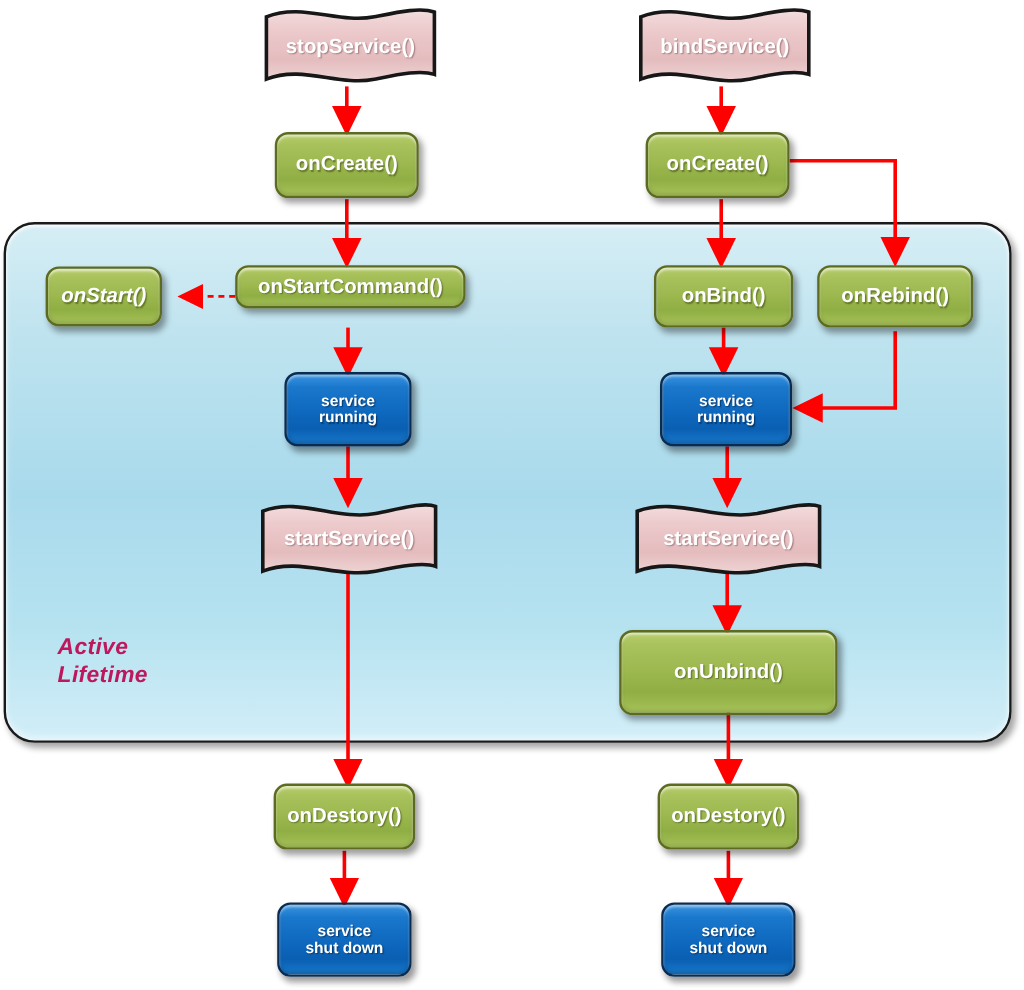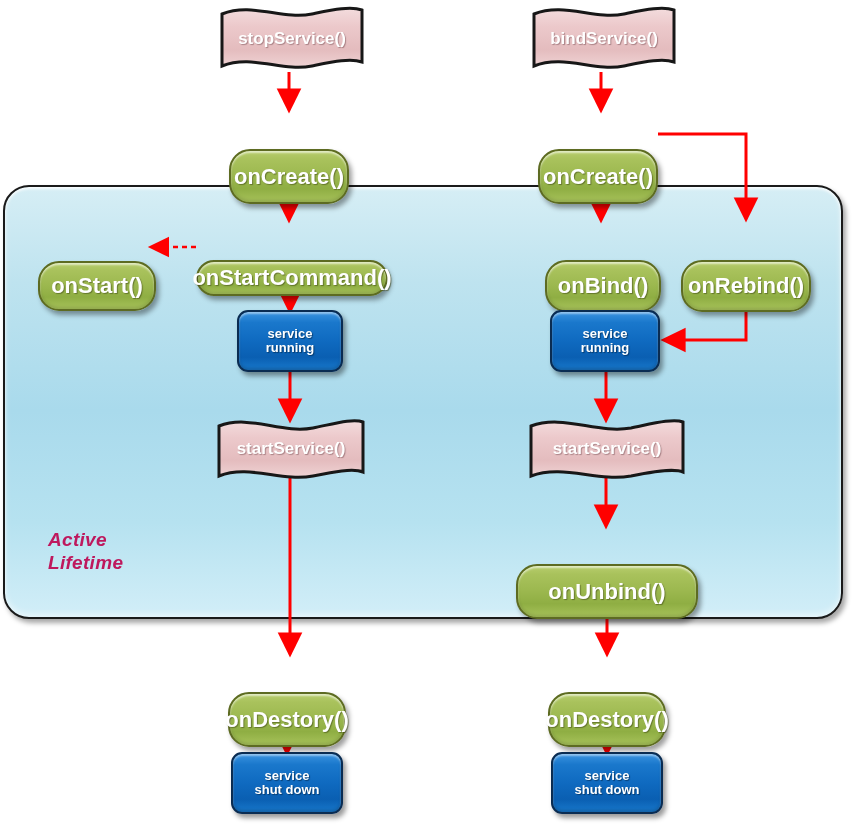--- a/index.html
+++ b/index.html
@@ -71,34 +71,33 @@
     text-align: center;
     color: #ffffff;
     font-weight: bold;
     line-height: 1.08;
     white-space: pre-line;
     user-select: none;
   }
 
   
   .node.green {
-    border-radius: 21px;
+    border-radius: 11px;
     border: 2px solid #5d6b22;
     background: linear-gradient(180deg,
         #b7cd6c 0%,
         #a9c25c 16%,
         #9cb84f 48%,
         #8fae43 74%,
         #a7c25a 100%);
     box-shadow: 3px 4px 5px rgba(0,0,0,0.38),
                 inset 0 2px 2px rgba(255,255,255,0.6),
                 inset 0 -2px 3px rgba(0,0,0,0.12);
-    font-size: 22px;
+    font-size: 17px;
     text-shadow: 1px 1px 1px rgba(60,70,20,0.55);
-    margin-top: 39px;
   }
   
   .node.blue {
     border-radius: 11px;
     border: 2px solid #0a2c52;
     background: linear-gradient(180deg,
         #3a93e0 0%,
         #1a78cc 18%,
         #0f6ac0 50%,
         #0a5fb2 78%,
@@ -195,21 +194,21 @@
   </div>
 
   <div class="node green" style="left:229px; top:110px; width:120px; height:55px;">
     <span class="label">onCreate()</span>
   </div>
 
   <div class="node green" style="left:538px; top:110px; width:120px; height:55px;">
     <span class="label">onCreate()</span>
   </div>
 
-  <div class="node green" style="left:38px; top:222px; width:118px; height:50px;">
+  <div class="node green" style="left:38px; top:222px; width:97px; height:50px;font-style:italic;">
     <span class="label">onStart()</span>
   </div>
 
   <div class="node green" style="left:196px; top:221px; width:192px; height:36px;justify-content:center;">
     <span class="label">onStartCommand()</span>
   </div>
 
   <div class="node green" style="left:545px; top:221px; width:116px; height:52px;">
     <span class="label">onBind()</span>
   </div>
@@ -235,21 +234,21 @@
     <span class="banner-text label">startService()</span>
   </div>
 
   <div class="node banner" style="left:527px; top:414px; width:160px; height:70px;">
     <svg class="banner-svg" viewBox="0 0 160 70" preserveAspectRatio="none">
       <path d="M4,12 C36,0 70,20 104,14 C124,10 146,4 156,8 L156,58 C146,54 124,58 104,62 C70,68 36,50 4,62 Z" fill="url(#pg1)" stroke="#171717" stroke-width="3"></path>
     </svg>
     <span class="banner-text label">startService()</span>
   </div>
 
-  <div class="node green" style="left:516px; top:525px; width:182px; height:55px;">
+  <div class="node green" style="left:516px; top:525px; width:182px; height:71px;">
     <span class="label">onUnbind()</span>
   </div>
 
   <div class="node green" style="left:228px; top:653px; width:118px; height:55px;">
     <span class="label">onDestory()</span>
   </div>
 
   <div class="node green" style="left:548px; top:653px; width:118px; height:55px;">
     <span class="label">onDestory()</span>
   </div>

